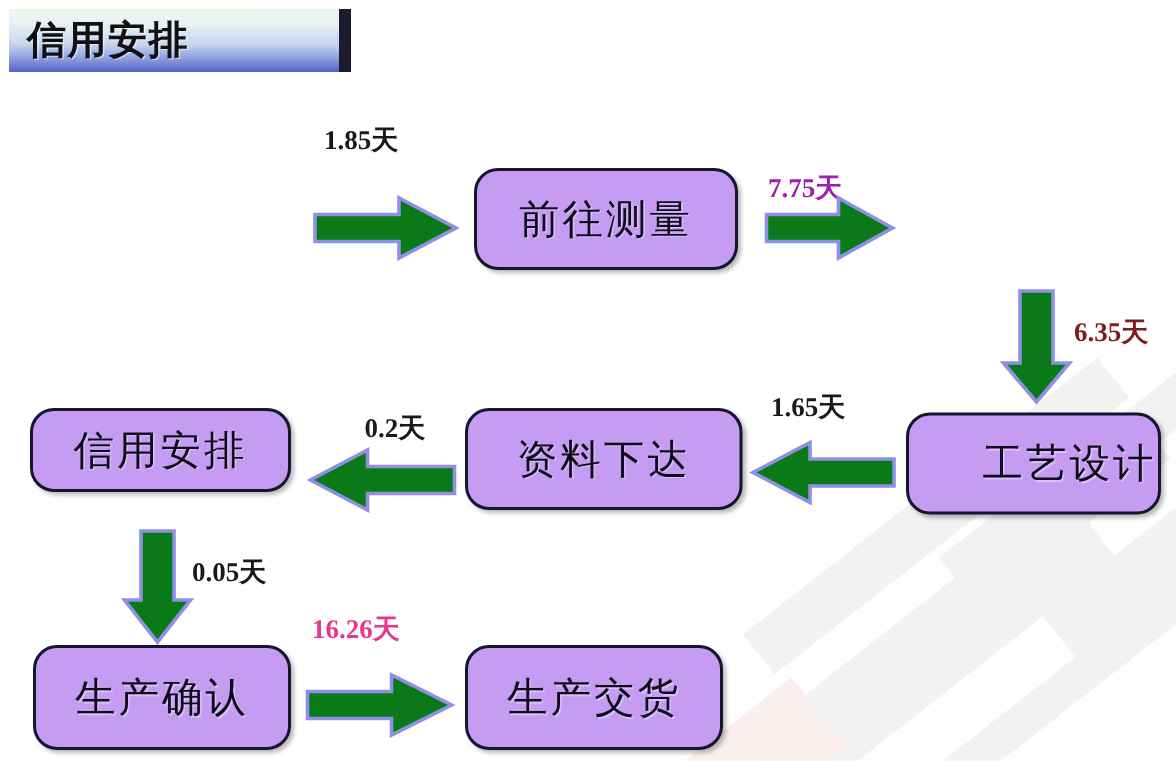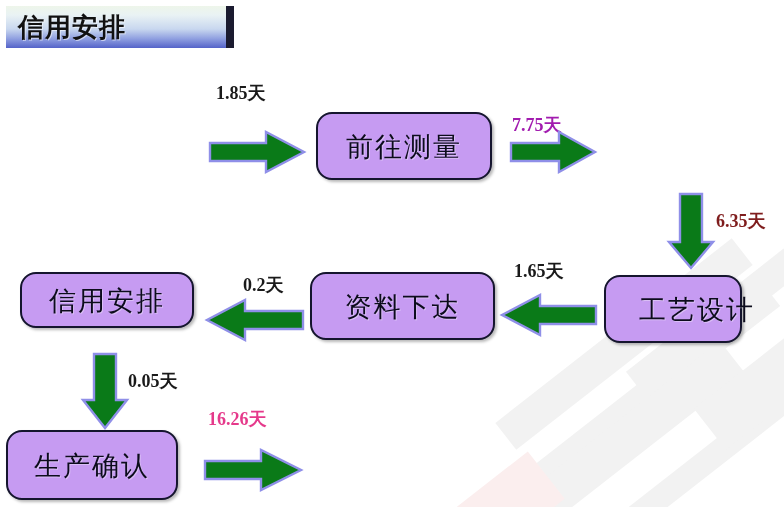--- a/index.html
+++ b/index.html
@@ -113,21 +113,21 @@
   <div class="arrow" style="left:666px;top:192px;">
     <svg width="50" height="78" viewBox="0 0 50 78">
       <polygon points="14,2 36,2 36,50 47,50 25,76 3,50 14,50" fill="#0a7a18" stroke="#8f8fe8" stroke-width="2.4" stroke-linejoin="miter"></polygon>
     </svg>
   </div>
 
   <div class="dur" style="left:716px;top:212px;color:#7f1d1d;">
     <span>6.35天</span>
   </div>
 
-  <div class="node" style="left:604px;top:275px;width:138px;height:68px;padding-left:48px;">
+  <div class="node" style="left:604px;top:275px;width:170px;height:68px;padding-left:48px;">
     <span class="node-label">工艺设计</span>
   </div>
 
   <div class="dur" style="left:514px;top:262px;color:#1a1a1a;">
     <span>1.65天</span>
   </div>
 
   <div class="arrow" style="left:500px;top:293px;">
     <svg width="98" height="44" viewBox="0 0 98 44">
       <polygon points="96,13 40,13 40,2 2,22 40,42 40,31 96,31" fill="#0a7a18" stroke="#8f8fe8" stroke-width="2.4" stroke-linejoin="miter"></polygon>
@@ -155,28 +155,31 @@
   <div class="arrow" style="left:80px;top:352px;">
     <svg width="50" height="78" viewBox="0 0 50 78">
       <polygon points="14,2 36,2 36,48 47,48 25,76 3,48 14,48" fill="#0a7a18" stroke="#8f8fe8" stroke-width="2.4" stroke-linejoin="miter"></polygon>
     </svg>
   </div>
 
   <div class="dur" style="left:128px;top:372px;color:#1a1a1a;">
     <span>0.05天</span>
   </div>
 
-  <div class="node" style="left:6px;top:430px;width:172px;height:70px;">
+  <div class="node" style="left:22px;top:430px;width:172px;height:70px;">
     <span class="node-label">生产确认</span>
   </div>
 
   <div class="dur" style="left:208px;top:410px;color:#e5398b;">
     <span>16.26天</span>
   </div>
 
   <div class="arrow" style="left:203px;top:448px;">
     <svg width="100" height="44" viewBox="0 0 100 44">
       <polygon points="2,13 58,13 58,2 98,22 58,42 58,31 2,31" fill="#0a7a18" stroke="#8f8fe8" stroke-width="2.4" stroke-linejoin="miter"></polygon>
     </svg>
   </div>
 
+  <div class="node" style="left:310px;top:430px;width:172px;height:70px;">
+    <span class="node-label">生产交货</span>
+  </div>
 
 </div>
 
 </body></html>

